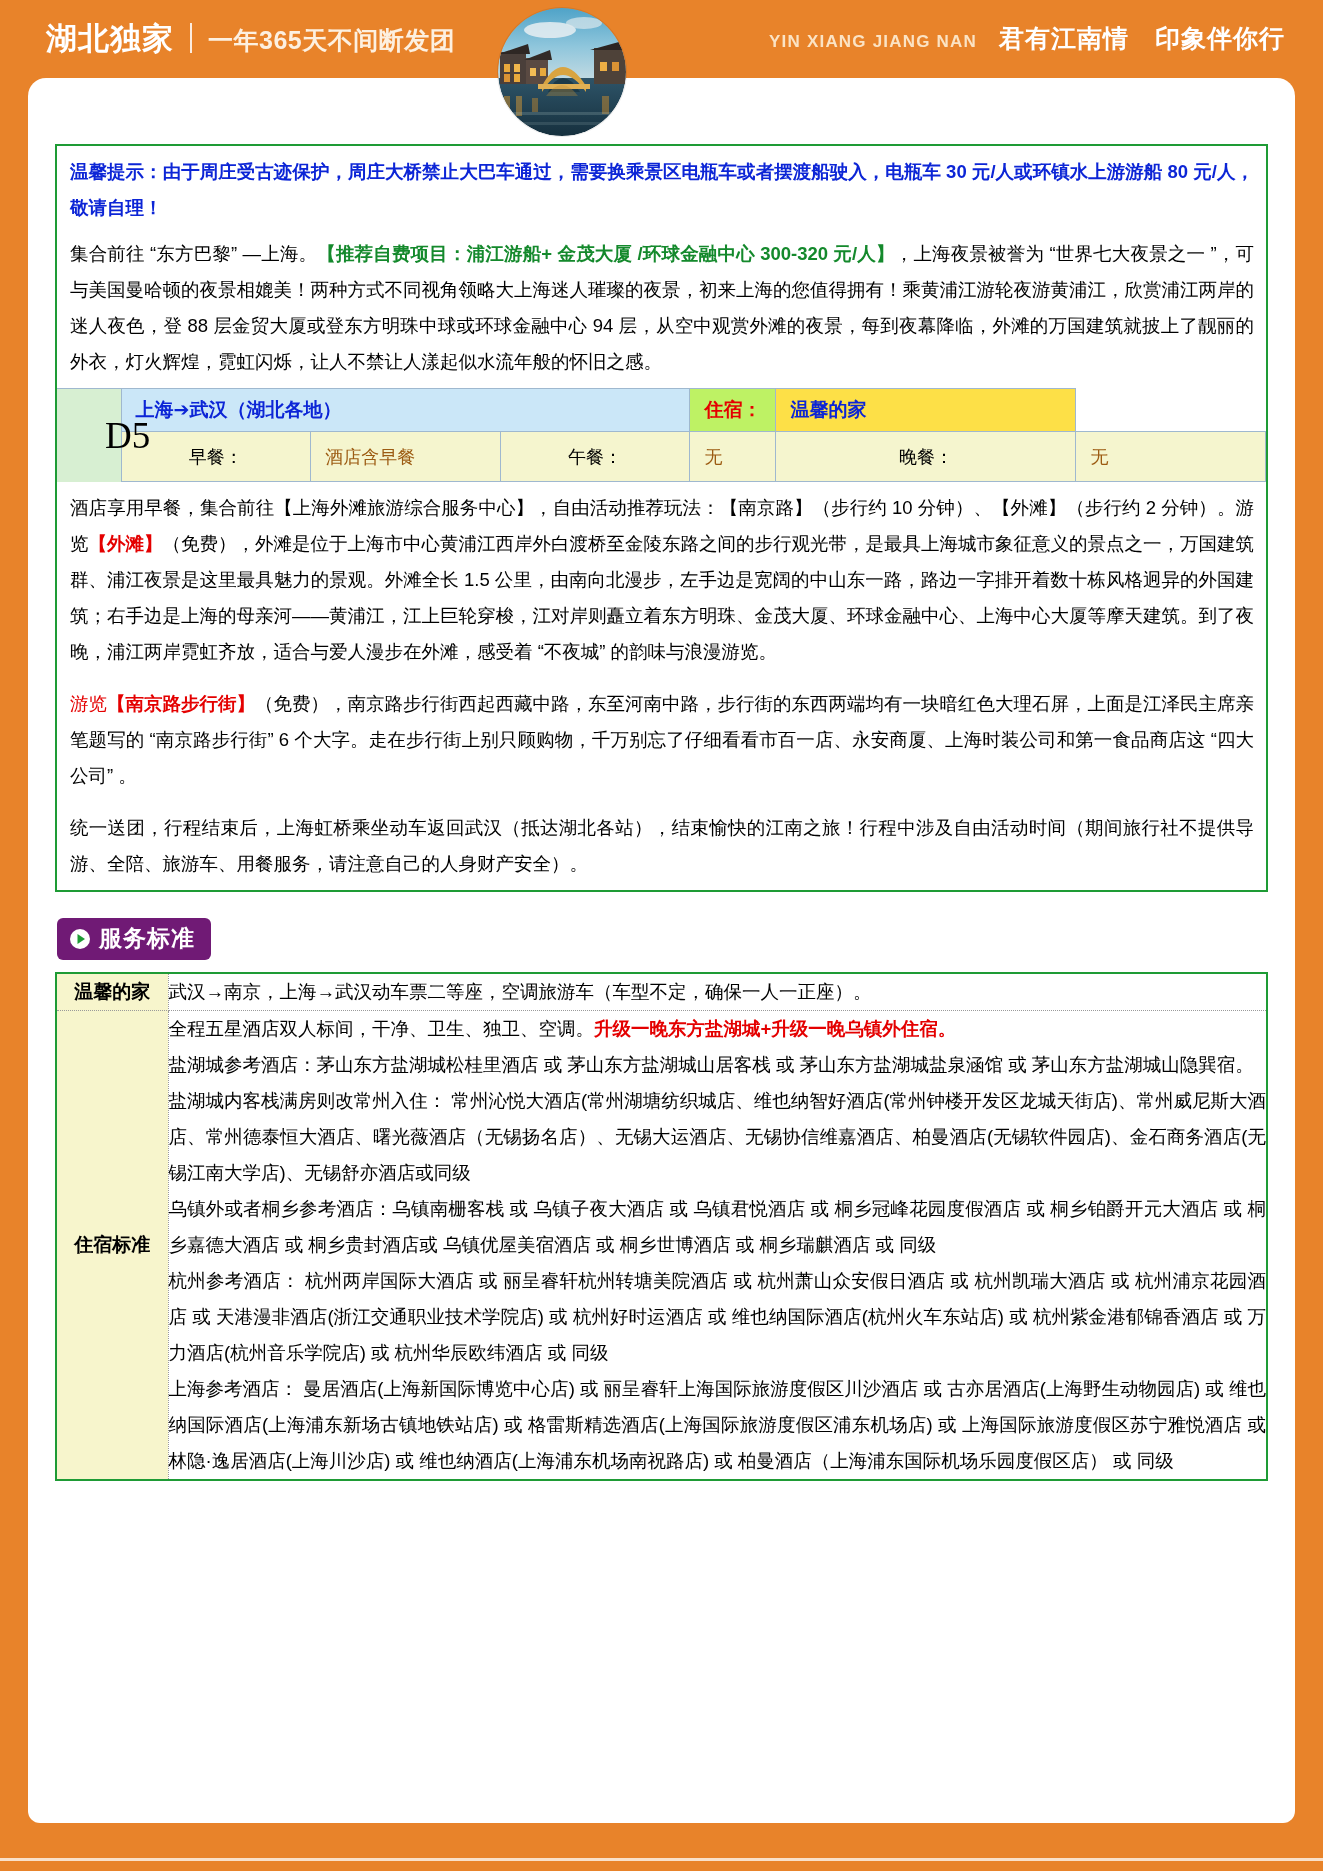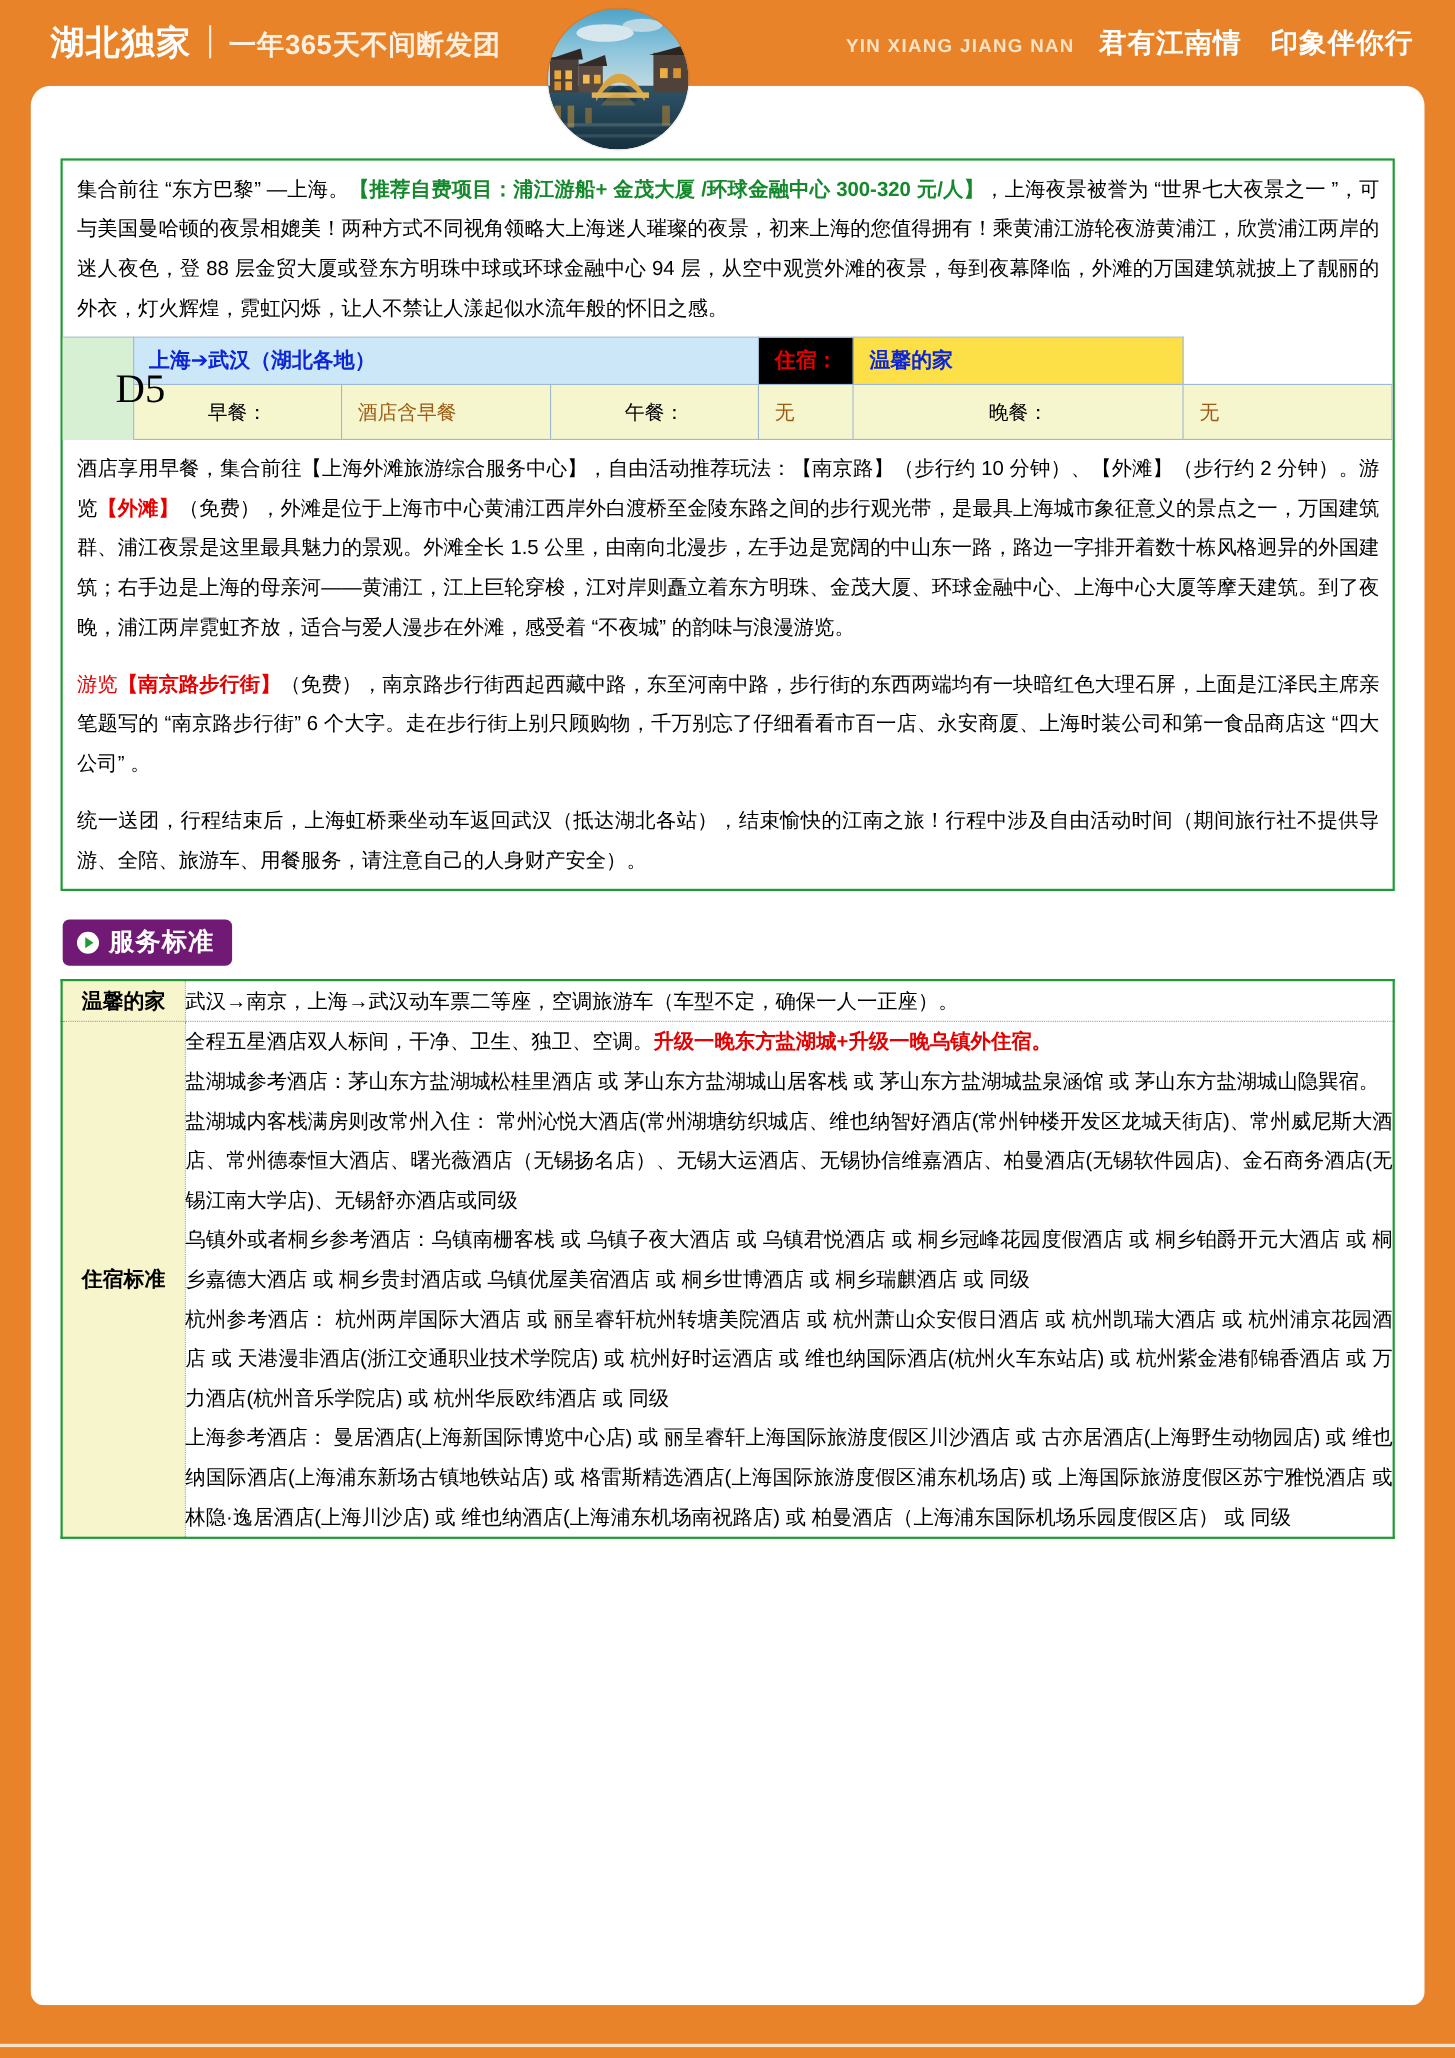--- a/index.html
+++ b/index.html
@@ -184,21 +184,21 @@
   }
   .route-cell {
     background: #CBE7F8;
     height: 43px;
     padding-left: 14px !important;
     color: #0C25D6;
     font-size: 19px;
     font-weight: bold;
   }
   .stay-label-cell {
-    background: #000000;
+    background: #bef264;
     width: 86px;
     text-align: center;
     color: #E40000;
     font-size: 19px;
     font-weight: bold;
   }
   .stay-value-cell {
     background: #fde047;
     width: 300px;
     padding-left: 14px !important;
@@ -344,20 +344,23 @@
       <rect x="0" y="104" width="128" height="3" fill="#9FB7B8" opacity=".25"></rect>
       <rect x="0" y="114" width="128" height="3" fill="#9FB7B8" opacity=".18"></rect>
     </g>
   </svg>
 </div>
 
 <div class="content">
 
   <div class="day-box">
 
+    <div class="para tip-para">
+      <span class="b-blue">温馨提示：由于周庄受古迹保护，周庄大桥禁止大巴车通过，需要换乘景区电瓶车或者摆渡船驶入，电瓶车 30 元/人或环镇水上游游船 80 元/人，敬请自理！</span>
+    </div>
 
     <div class="para">
       <span>集合前往 “东方巴黎” —上海。</span><span class="b-green">【推荐自费项目：浦江游船+ 金茂大厦 /环球金融中心 300-320 元/人】</span><span>，上海夜景被誉为 “世界七大夜景之一 ”，可与美国曼哈顿的夜景相媲美！两种方式不同视角领略大上海迷人璀璨的夜景，初来上海的您值得拥有！乘黄浦江游轮夜游黄浦江，欣赏浦江两岸的迷人夜色，登 88 层金贸大厦或登东方明珠中球或环球金融中心 94 层，从空中观赏外滩的夜景，每到夜幕降临，外滩的万国建筑就披上了靓丽的外衣，灯火辉煌，霓虹闪烁，让人不禁让人漾起似水流年般的怀旧之感。</span>
     </div>
 
     <table class="day-table">
       <tbody>
           <tr>
         <td class="daycode" rowspan="2">
           <span class="daycode-text">D5</span>

